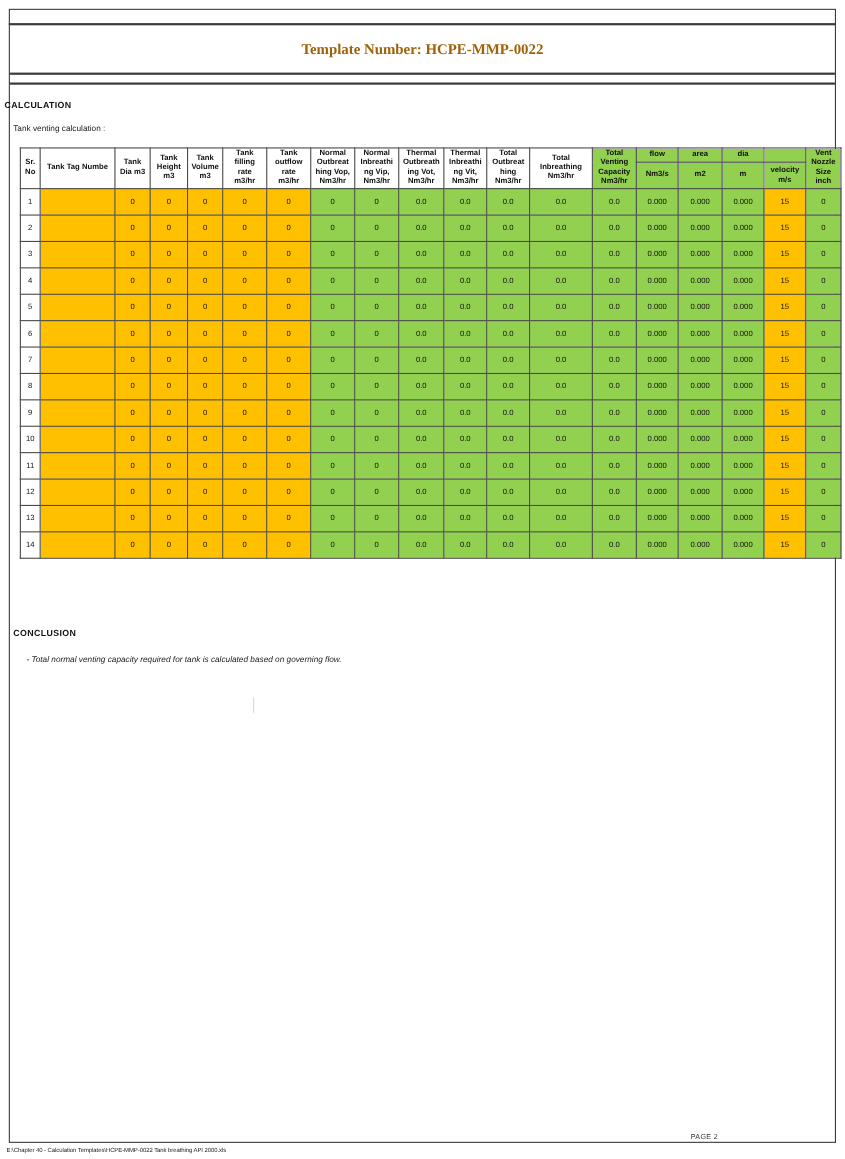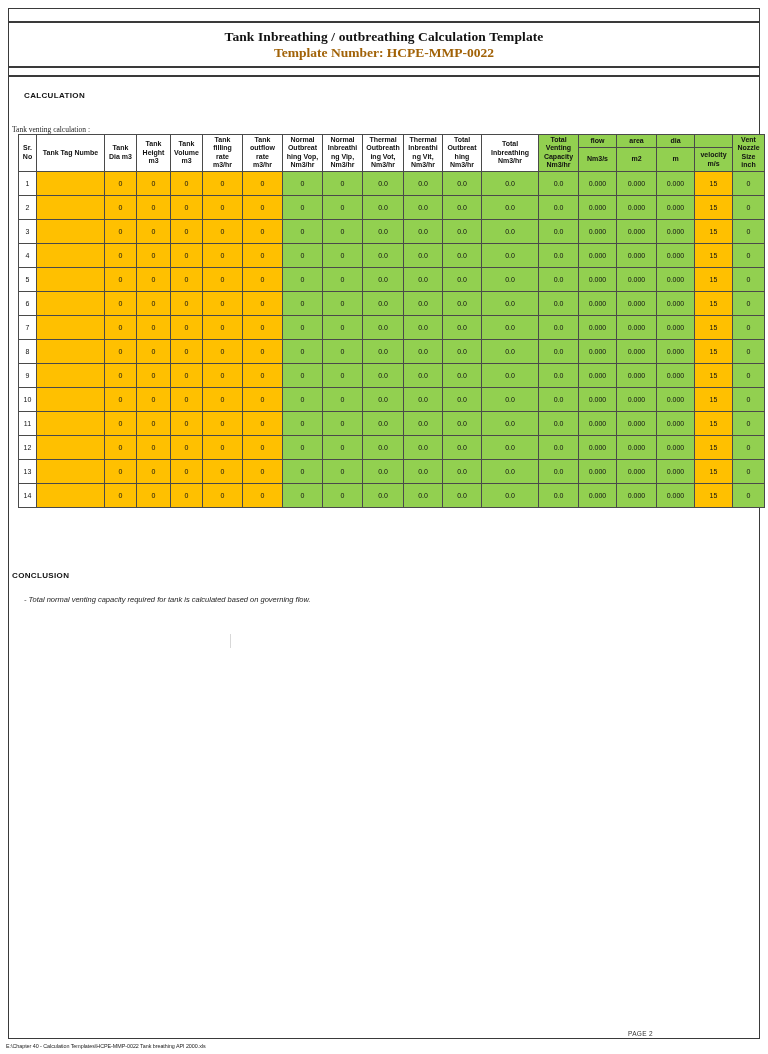--- a/index.html
+++ b/index.html
@@ -84,22 +84,22 @@
     font-weight: bold;
     letter-spacing: .35px;
     color: #111;
   }
   .body-text {
     position: absolute;
     font-size: 7.5px;
     color: #222;
   }
 
-  #calculation-heading { left: 24px; top: 91px; }
-  #venting-label { left: 12px; top: 125px; font-family: Liberation Serif, serif; }
+  #calculation-heading { left: 4px; top: 91px; }
+  #venting-label { left: 12px; top: 112px; }
   #conclusion-heading { left: 12px; top: 571px; text-align: center; }
   #conclusion-text { left: 24px; top: 595px; font-style: italic; }
 
   
   .calc-table {
     position: absolute;
     left: 18px;
     top: 134px;
     border-collapse: collapse;
     table-layout: fixed;
@@ -184,21 +184,20 @@
     background: #d8d8d8;
   }
 </style>
 </head>
 <body>
 
 <div class="top-strip"></div>
 <div class="page-frame"></div>
 
 <div class="title-block">
-  <div class="title-line">Tank Inbreathing / outbreathing Calculation Template</div>
   <div class="title-sub">Template Number: HCPE-MMP-0022</div>
 </div>
 <div class="title-gap"></div>
 
 <div class="section-heading" id="calculation-heading">CALCULATION</div>
 <div class="body-text" id="venting-label">Tank venting calculation :</div>
 
 <table class="calc-table" id="calc-table">
   <thead>
     <tr>

